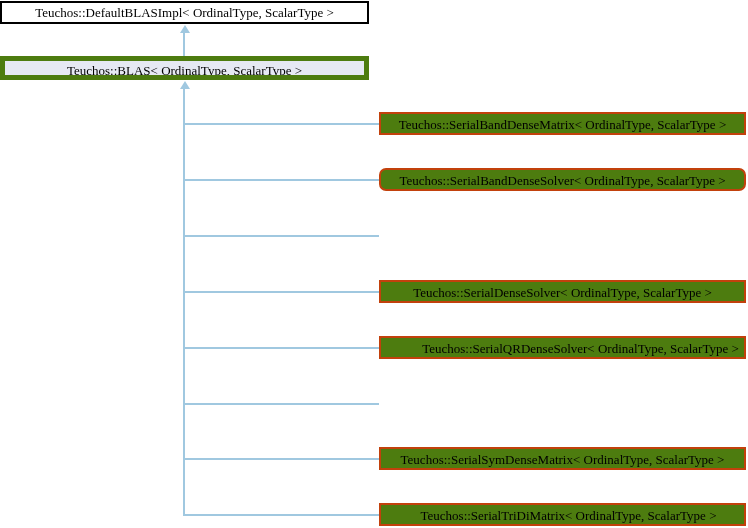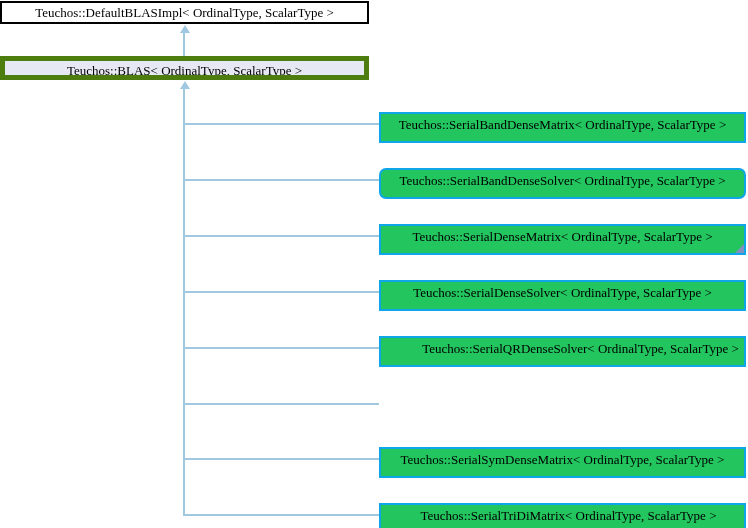--- a/index.html
+++ b/index.html
@@ -38,23 +38,23 @@
     top: 56px;
     width: 369px;
     height: 24px;
     border: 5px solid #4d7c0f;
     background: #e6e9f3;
     line-height: 20px;
   }
   .node-derived {
     left: 379px;
     width: 367px;
-    height: 31px;
-    border: 2px solid #0ea5e9;
-    background: #22c55e;
+    height: 23px;
+    border: 2px solid #c2410c;
+    background: #4d7c0f;
     line-height: 21px;
   }
   .vline {
     position: absolute;
     width: 2px;
     background: #a0c8e0;
   }
   .hline {
     position: absolute;
     height: 2px;
@@ -107,24 +107,20 @@
   <div class="hline" style="left:185px; top:514px; width:194px;"></div>
 
   <div class="node node-derived" style="top:112px;">
     <span>Teuchos::SerialBandDenseMatrix&lt; OrdinalType, ScalarType &gt;</span>
   </div>
 
   <div class="node node-derived" style="top:168px;border-radius:7px;">
     <span>Teuchos::SerialBandDenseSolver&lt; OrdinalType, ScalarType &gt;</span>
   </div>
 
-  <div class="node node-derived" style="top:224px;">
-    <span>Teuchos::SerialDenseMatrix&lt; OrdinalType, ScalarType &gt;</span>
-    <div class="fold-corner"></div>
-  </div>
 
   <div class="node node-derived" style="top:280px;">
     <span>Teuchos::SerialDenseSolver&lt; OrdinalType, ScalarType &gt;</span>
   </div>
 
   <div class="node node-derived" style="top:336px;padding-left:36px;">
     <span>Teuchos::SerialQRDenseSolver&lt; OrdinalType, ScalarType &gt;</span>
   </div>
 
 

